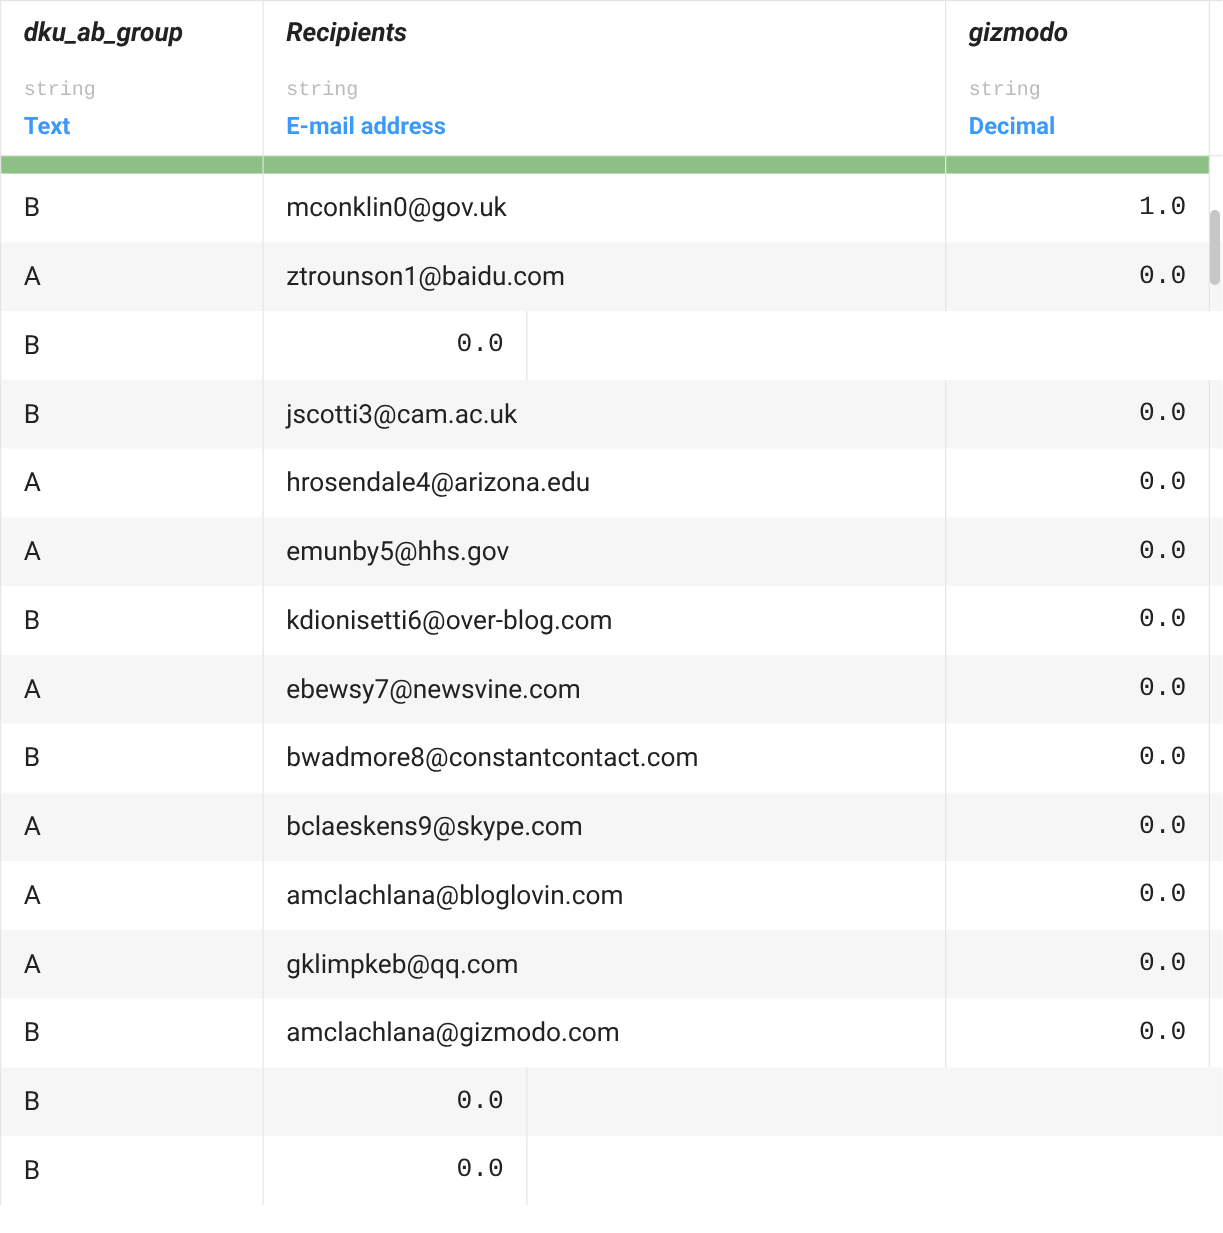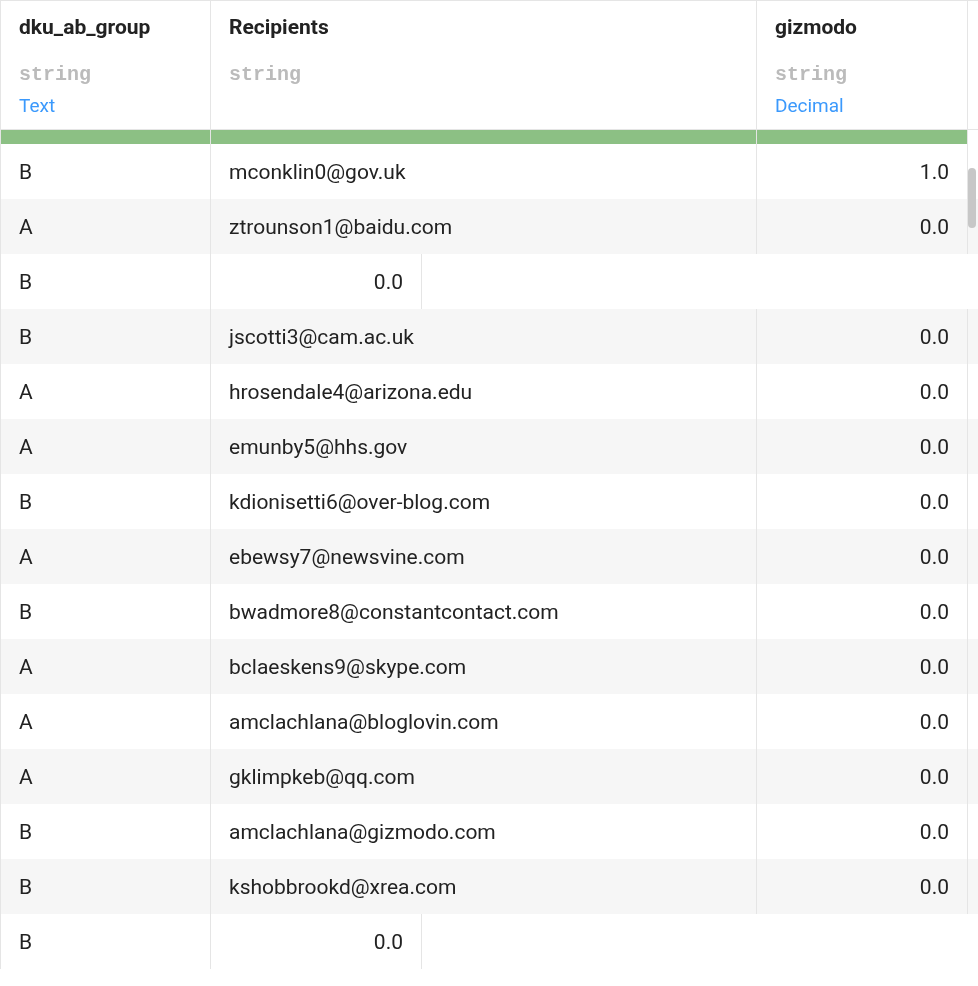--- a/index.html
+++ b/index.html
@@ -32,32 +32,33 @@
       border-left: 1px solid #e5e5e5;
     }
     .col-0 { width: 211px; }
     .col-1 { width: 546px; }
     .col-2 { width: 211px; }
     .col-name {
       font-weight: 700;
       font-size: 21px;
       color: #222;
       margin-bottom: 24px;
+      font-style: italic;
     }
     .col-storage {
       font-family: "SFMono-Regular", Consolas, "Liberation Mono", Menlo, Courier, monospace;
       color: #bbb;
-      font-size: 20px;
+      font-size: 16px;
       margin-bottom: 8px;
-      font-weight: bold;
     }
     .col-meaning {
       color: #3b99fc;
       font-size: 19px;
       cursor: pointer;
+      font-weight: bold;
     }
     .green-bar {
       display: flex;
     }
     .green-seg {
       height: 14px;
       background: #8cc084;
       border-right: 1px solid #e5e5e5;
     }
     .green-seg:first-child { border-left: 1px solid #e5e5e5; }
@@ -76,21 +77,21 @@
       display: flex;
       align-items: center;
       padding: 0 18px;
       border-right: 1px solid #e5e5e5;
       font-size: 21px;
       color: #222;
       white-space: nowrap;
       overflow: hidden;
     }
     .cell:first-child { border-left: 1px solid #e5e5e5; }
-    .cell.num { justify-content: flex-end; }
+    .cell.num { justify-content: flex-end; font-family: Liberation Mono, monospace; }
     .scrollbar-track {
       position: absolute;
       right: 2px;
       top: 168px;
       width: 8px;
       height: 60px;
       background: #c7c7c7;
       border-radius: 4px;
     }
     .wrap { position: relative; width: 978px; }
@@ -103,20 +104,21 @@
 
     <div class="header-row">
       <div class="header-cell col-0">
         <div class="col-name">dku_ab_group</div>
         <div class="col-storage">string</div>
         <div class="col-meaning">Text</div>
       </div>
       <div class="header-cell col-1">
         <div class="col-name">Recipients</div>
         <div class="col-storage">string</div>
+        <div class="col-meaning">E-mail address</div>
       </div>
       <div class="header-cell col-2">
         <div class="col-name">gizmodo</div>
         <div class="col-storage">string</div>
         <div class="col-meaning">Decimal</div>
       </div>
     </div>
 
     <div class="green-bar">
       <div class="green-seg col-0"></div>
@@ -184,21 +186,20 @@
           <div class="cell col-1">gklimpkeb@qq.com</div>
           <div class="cell col-2 num">0.0</div>
         </div>
         <div class="row">
           <div class="cell col-0">B</div>
           <div class="cell col-1">amclachlana@gizmodo.com</div>
           <div class="cell col-2 num">0.0</div>
         </div>
         <div class="row">
           <div class="cell col-0">B</div>
-          <div class="cell col-1">kshobbrookd@xrea.com</div>
           <div class="cell col-2 num">0.0</div>
         </div>
         <div class="row">
           <div class="cell col-0">B</div>
           <div class="cell col-2 num">0.0</div>
         </div>
       </div>
 
   </div>
 

